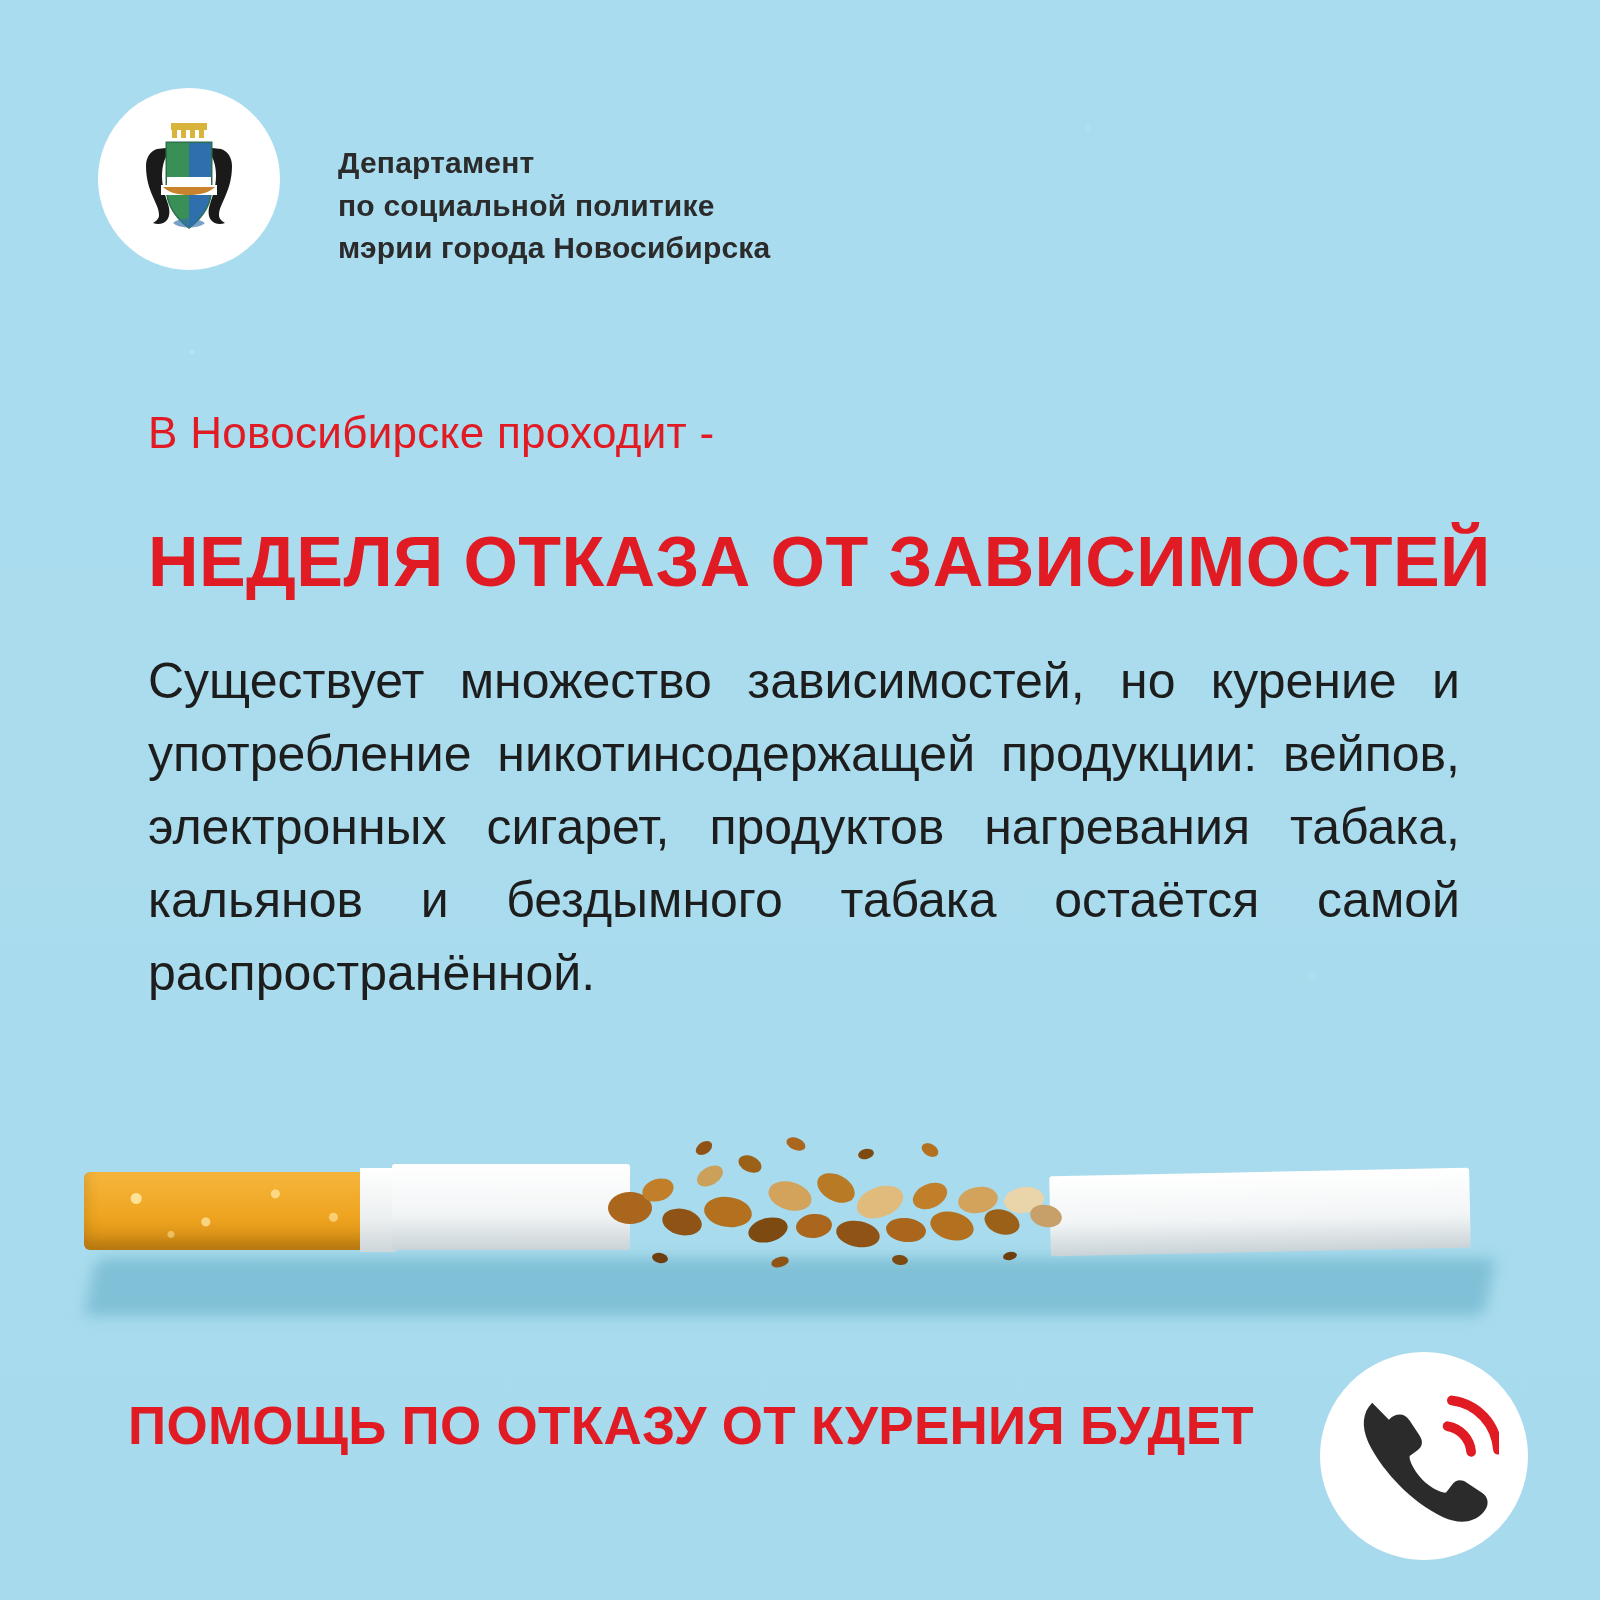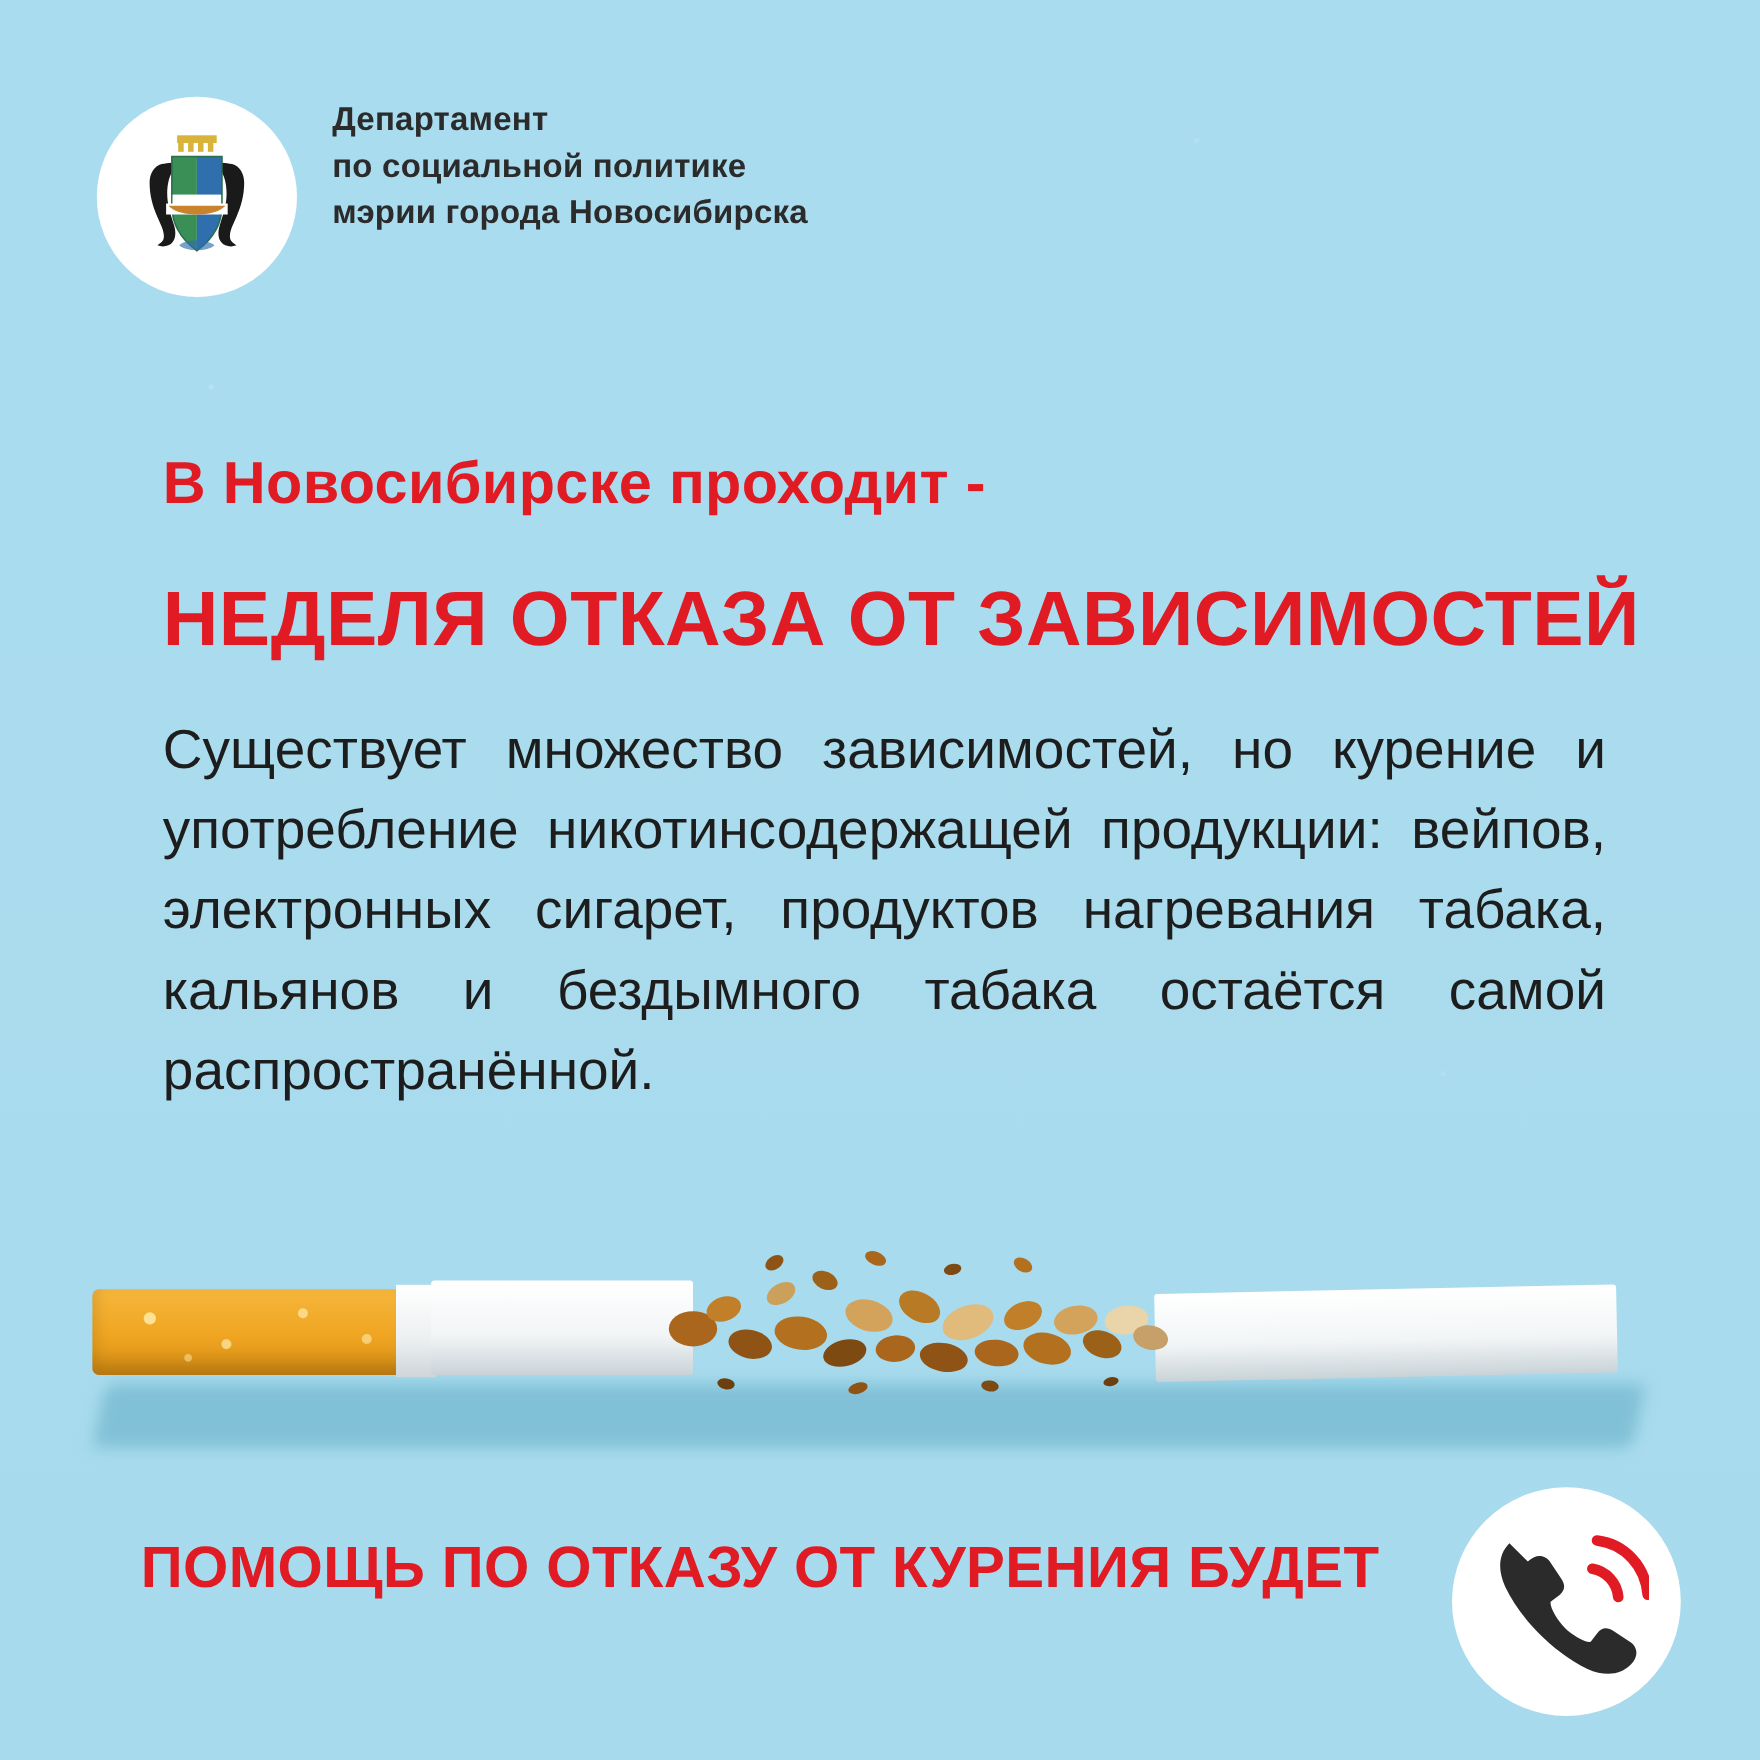--- a/index.html
+++ b/index.html
@@ -28,25 +28,25 @@
       radial-gradient(circle at 12% 22%, rgba(255,255,255,0.16) 0 2px, transparent 3px),
       radial-gradient(circle at 68% 8%, rgba(255,255,255,0.12) 0 2px, transparent 3px),
       radial-gradient(circle at 82% 61%, rgba(255,255,255,0.10) 0 2px, transparent 3px),
       radial-gradient(circle at 31% 77%, rgba(255,255,255,0.10) 0 2px, transparent 3px);
     pointer-events: none;
   }
 
   
   .header {
     position: absolute;
-    left: 88px;
+    left: 98px;
     top: 88px;
     display: flex;
-    align-items: flex-start;
-    gap: 32px;
+    align-items: flex-end;
+    gap: 58px;
   }
   .logo-badge {
     width: 182px;
     height: 182px;
     border-radius: 50%;
     background: #ffffff;
     display: flex;
     align-items: center;
     justify-content: center;
     flex: 0 0 auto;
@@ -64,22 +64,22 @@
     letter-spacing: 0.2px;
     white-space: pre-line;
   }
 
   
   .kicker {
     position: absolute;
     left: 148px;
     top: 408px;
     color: #e01b24;
-    font-size: 54px;
-    font-weight: 700;
+    font-size: 44px;
+    font-weight: 400;
     letter-spacing: 0.3px;
   }
   .headline {
     position: absolute;
     left: 148px;
     top: 522px;
     color: #e01b24;
     font-size: 70px;
     font-weight: 800;
     letter-spacing: 0.4px;

